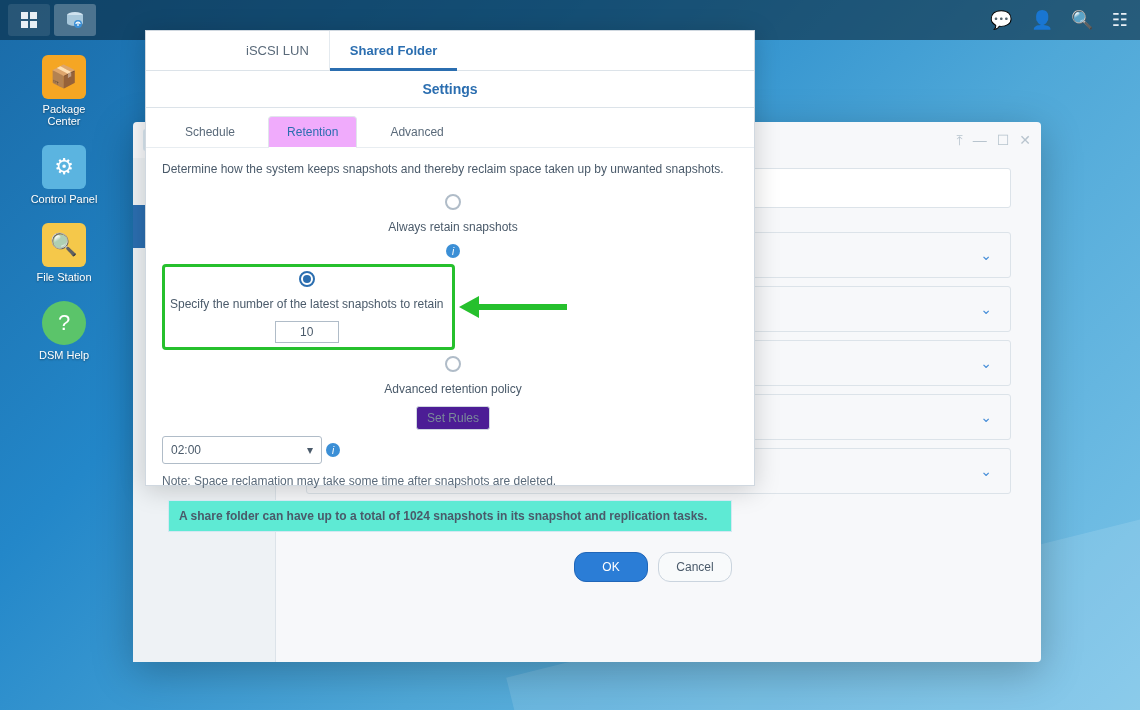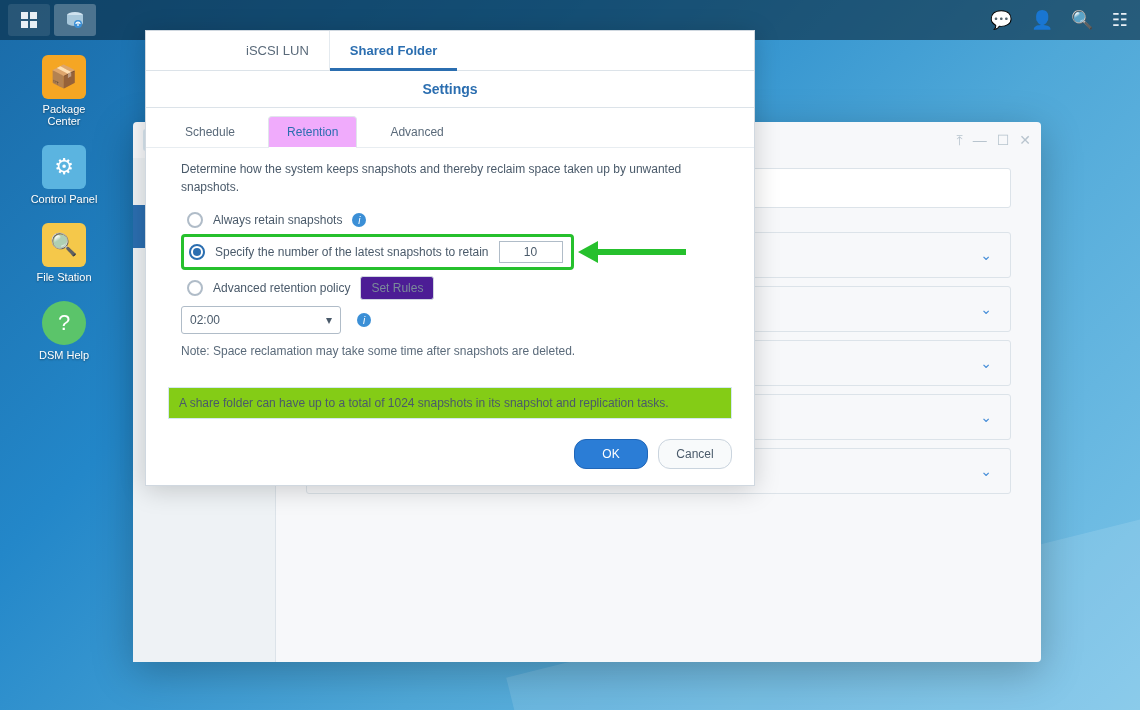--- a/index.html
+++ b/index.html
@@ -47,37 +47,37 @@
 .mtab1.inactive { font-weight: 400; color: #5a6a7a; }
 .mtab1.active::after { content: ''; position: absolute; bottom: -1px; left: 0; right: 0; height: 3px; background: #2b6eb0; }
 .mtab1:not(:last-child) { border-right: 1px solid #e4eaef; }
 .modal-title { text-align: center; padding: 10px; font-size: 14px; font-weight: 700; color: #2b6eb0; border-bottom: 1px solid #dce3e9; }
 
 .modal-tabs2 { display: flex; padding: 8px 20px 0; border-bottom: 1px solid #e8edf1; gap: 14px; }
 .mtab2 { padding: 8px 18px; font-size: 12px; color: #5a6a7a; border: 1px solid transparent; border-bottom: none; cursor: pointer; position: relative; }
 .mtab2.active { color: #2b6eb0; font-weight: 400; border-color: #e0e6eb; background: #f0abfc; border-radius: 4px 4px 0 0; }
 .mtab2.active::after { content: ''; position: absolute; bottom: -1px; left: 0; right: 0; height: 1px; background: #fff; }
 
-.modal-body { flex: 1; padding: 12px 35px; font-size: 12px; color: #4a5a6a; position: relative; }
+.modal-body { flex: 1; padding: 12px 16px; font-size: 12px; color: #4a5a6a; position: relative; }
 .desc { margin-bottom: 10px; line-height: 1.5; }
-.radio-row { display: flex; align-items: center; gap: 10px; padding: 6px 0; }
+.radio-row { display: flex; align-items: center; gap: 10px; padding: 6px 0; flex-direction: column; }
 .radio { width: 16px; height: 16px; border-radius: 50%; border: 2px solid #b0bcc8; display: inline-flex; align-items: center; justify-content: center; cursor: pointer; flex-shrink: 0; }
 .radio.checked { border-color: #2b6eb0; }
 .radio.checked::after { content: ''; width: 8px; height: 8px; border-radius: 50%; background: #2b6eb0; }
 .info-ico { width: 14px; height: 14px; border-radius: 50%; background: #3b8fd6; color: #fff; font-size: 10px; display: inline-flex; align-items: center; justify-content: center; font-style: italic; cursor: pointer; }
 .highlight-box { border: 3px solid #26c02d; border-radius: 4px; padding: 4px 8px 4px 5px; display: inline-flex; align-items: center; gap: 10px; position: relative; }
 .num-input { width: 64px; height: 22px; border: 1px solid #b0bcc8; text-align: center; font-size: 12px; color: #4a5a6a; }
 .arrow-ann { position: absolute; right: -120px; top: 50%; transform: translateY(-50%); }
 .rules-btn { background: #4c1d95; border: 1px solid #d0d8e0; padding: 4px 10px; font-size: 12px; color: #7a8a9a; cursor: pointer; border-radius: 3px; }
 .sublabel { margin-top: 8px; margin-bottom: 6px; }
 .time-select { width: 160px; height: 28px; border: 1px solid #b0bcc8; display: inline-flex; align-items: center; justify-content: space-between; padding: 0 8px; font-size: 12px; color: #4a5a6a; cursor: pointer; border-radius: 3px; }
 .note { margin-top: 10px; color: #5a6a7a; }
 .note-label { font-weight: 400; }
 
-.info-bar { margin: 0 22px 10px; padding: 8px 10px; background: #84cc16; border: 1px solid #d4e8f2; font-size: 12px; color: #4a5a6a; }
+.info-bar { margin: 0 22px 10px; padding: 8px 10px; background: #5eead4; border: 1px solid #d4e8f2; font-size: 12px; color: #4a5a6a; font-weight: bold; }
 .modal-footer { display: flex; justify-content: flex-end; padding: 10px 22px 16px; gap: 10px; }
 .btn { width: 74px; height: 30px; border-radius: 12px; border: 1px solid #cad4de; background: #f8fafb; font-size: 12px; color: #4a5a6a; cursor: pointer; }
 .btn.primary { background: #2b7dd6; color: #fff; border-color: #2066b8; }
 
 
 .stripe { position: absolute; bottom: -80px; right: -80px; width: 700px; height: 200px; background: rgba(255,255,255,0.12); transform: rotate(-14deg); }
 </style>
 </head>
 <body>
 
@@ -217,21 +217,21 @@
           </svg>
       </div>
     </div>
 
     <div class="radio-row" style="padding-left:6px">
       <span class="radio"></span>
       <span>Advanced retention policy</span>
       <button class="rules-btn">Set Rules</button>
     </div>
 
-    <div style="display:flex;align-items:center;gap:16px">
+    <div style="display:flex;align-items:center;gap:4px">
       <div class="time-select">
         <span>02:00</span>
         <span>▾</span>
       </div>
       <span class="info-ico">i</span>
     </div>
 
     <div class="note"><span class="note-label">Note:</span><span> Space reclamation may take some time after snapshots are deleted.</span></div>
   </div>
   <div class="info-bar">A share folder can have up to a total of 1024 snapshots in its snapshot and replication tasks.</div>

